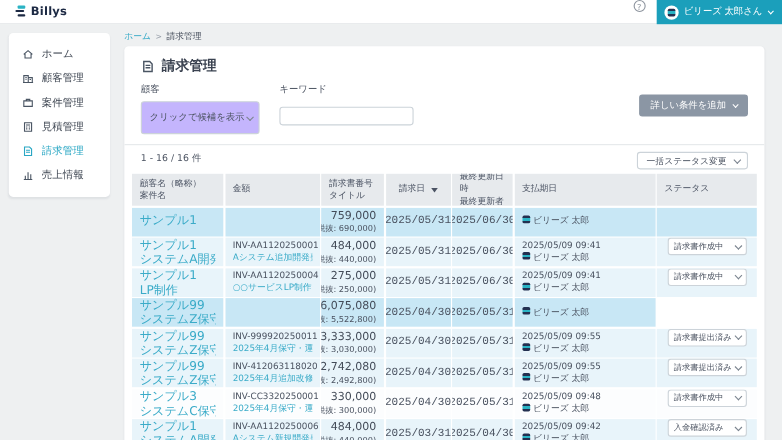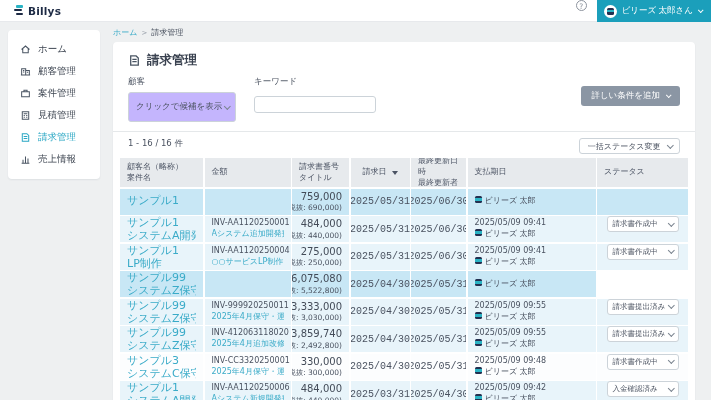--- a/index.html
+++ b/index.html
@@ -382,21 +382,21 @@
       <div class="trow row-tint">
         <div class="cell">
             <a class="link">サンプル99</a>
             <a class="link">システムZ保守・運用</a>
           </div>
         <div class="cell">
             <span class="inv-no">INV-412063118020</span>
             <a class="link sm">2025年4月追加改修費用</a>
           </div>
         <div class="cell c-amount">
-            <span class="amt">3,859,740</span>
+            <span class="amt">2,742,080</span>
             <span class="tax">(税抜: 2,492,800)</span>
           </div>
         <div class="cell c-date">2025/04/30</div>
         <div class="cell c-date">2025/05/31</div>
         <div class="cell">
             <span class="upd-at">2025/05/09 09:55</span>
             <span class="upd-by">
               <span class="avatar-mini"></span>
               <span class="upd-name">ビリーズ 太郎</span>
             </span>

